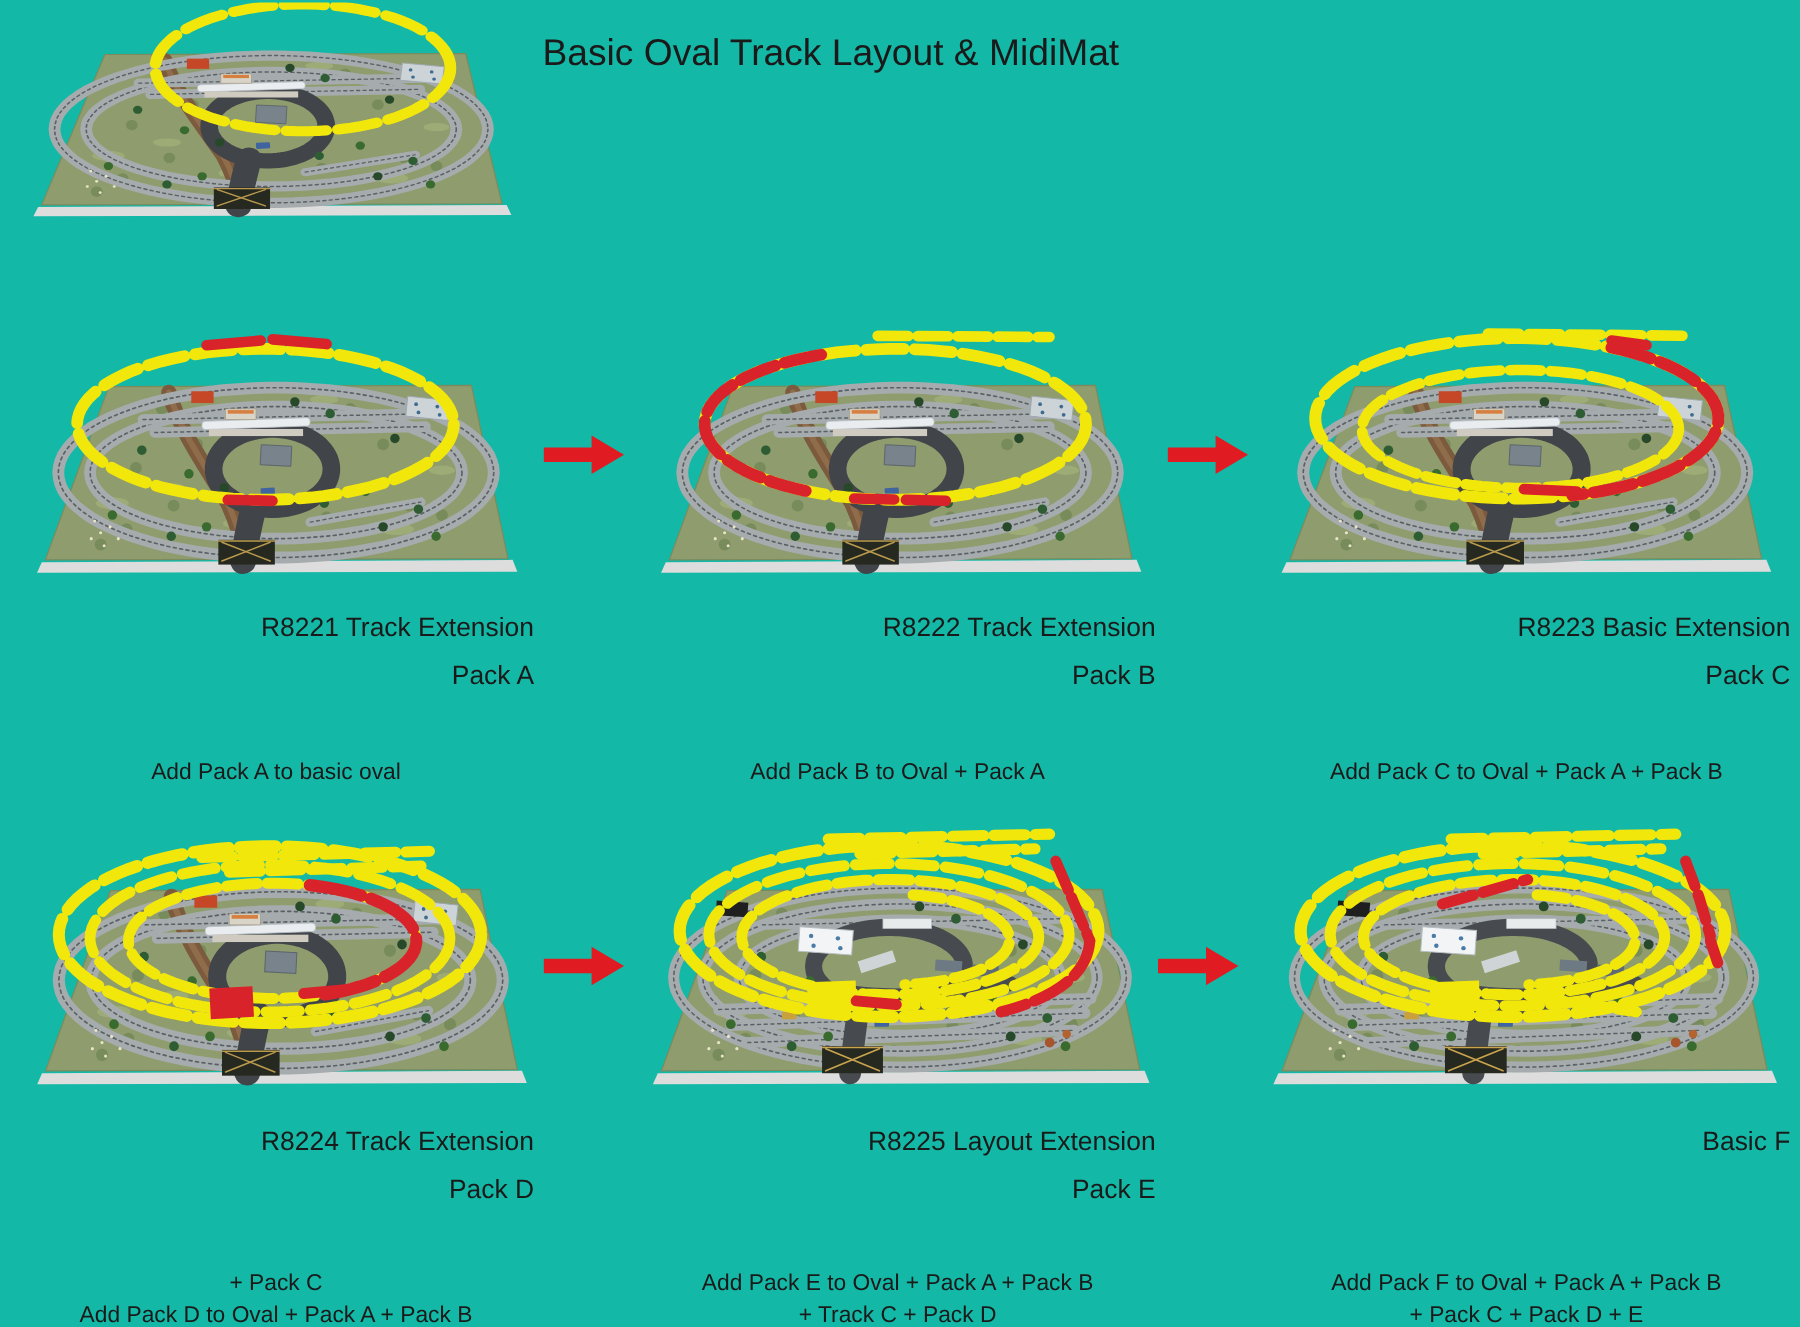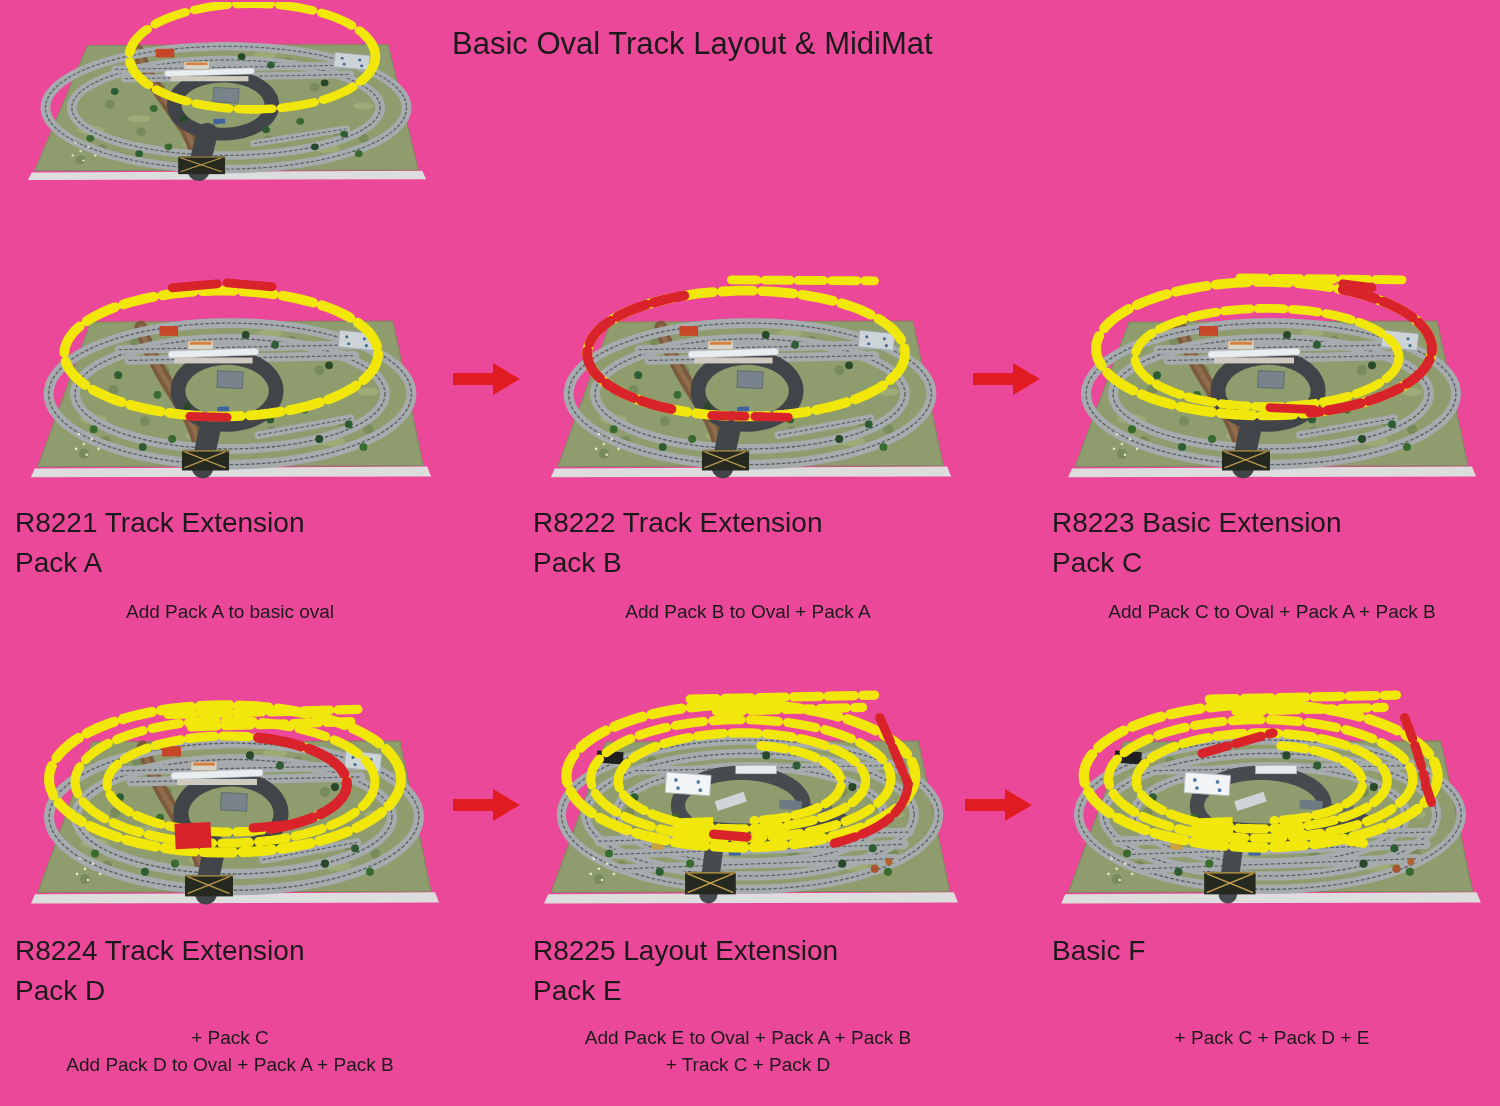--- a/index.html
+++ b/index.html
@@ -1,22 +1,22 @@
 <!DOCTYPE html>
 <html><head>
 <meta charset="utf-8">
 <style>
   html,body{margin:0;padding:0;background:#ffffff;}
-  #stage{position:relative;width:1500px;height:1106px;background:#ec4899;overflow:hidden;
+  #stage{position:relative;width:1500px;height:1106px;background:#14b8a6;overflow:hidden;
          font-family:"Liberation Sans",sans-serif;color:#1a1a1a;}
   .photo{position:absolute;}
   .photo svg{display:block;width:100%;height:100%;}
   .doc-title{position:absolute;left:452px;top:26px;font-size:31px;letter-spacing:0;white-space:nowrap;}
-  .panel-heading{position:absolute;text-align:left;font-size:28px;line-height:40px;}
-  .panel-note{position:absolute;text-align:center;font-size:19px;line-height:27px;}
+  .panel-heading{position:absolute;text-align:right;font-size:22px;line-height:40px;}
+  .panel-note{position:absolute;text-align:center;font-size:19px;line-height:27px;margin-top:32px;}
   .arrow{position:absolute;width:68px;height:34px;}
   .arrow svg{display:block;width:100%;height:100%;}
 </style>
 </head>
 <body>
 
 <div id="stage">
 
   <div class="photo" style="left:22px;top:2px;width:410px;height:196px;">
     <svg viewBox="0 0 420 230" preserveAspectRatio="none">
@@ -659,16 +659,17 @@
   </div>
   <div class="panel-note" style="left:528px;top:1024px;width:440px;">
     <div>Add Pack E to Oval + Pack A + Pack B</div>
     <div>+ Track C + Pack D</div>
   </div>
 
   <div class="panel-heading" style="left:1052px;top:931px;width:440px;">
     <div>Basic F</div>
   </div>
   <div class="panel-note" style="left:1047px;top:1024px;width:450px;">
+    <div>Add Pack F to Oval + Pack A + Pack B</div>
     <div>+ Pack C + Pack D + E</div>
   </div>
 
 </div>
 
 </body></html>

